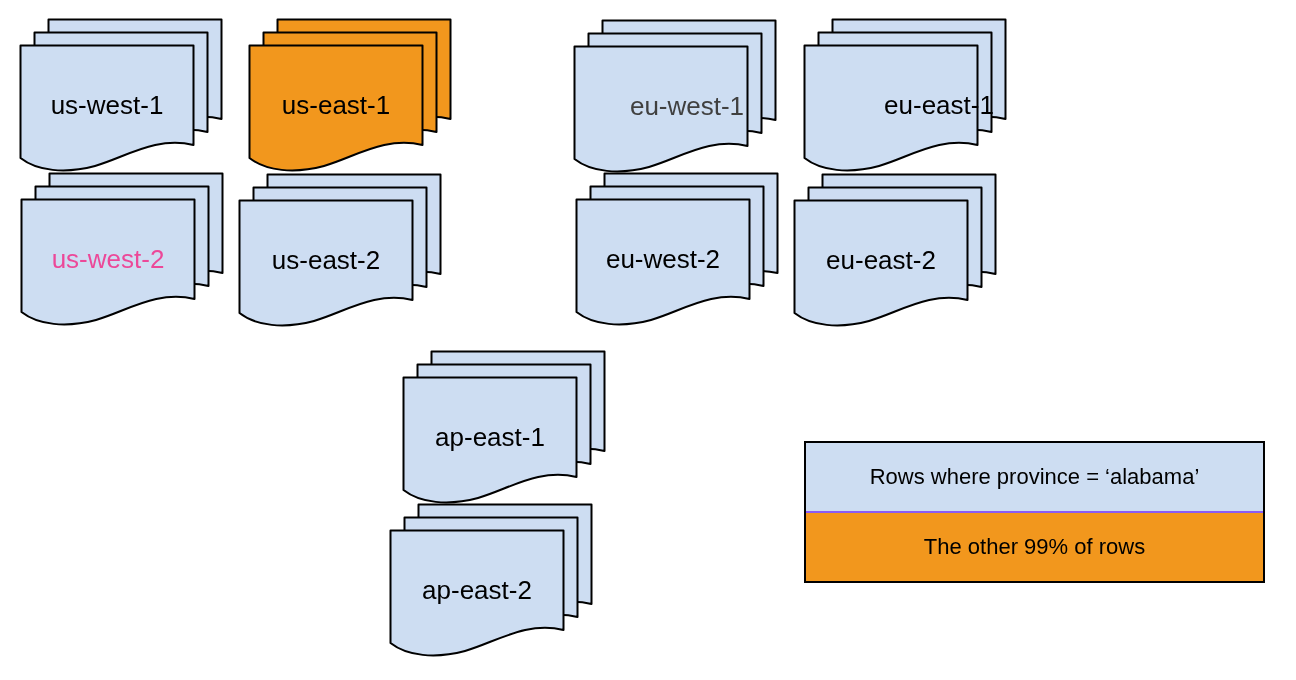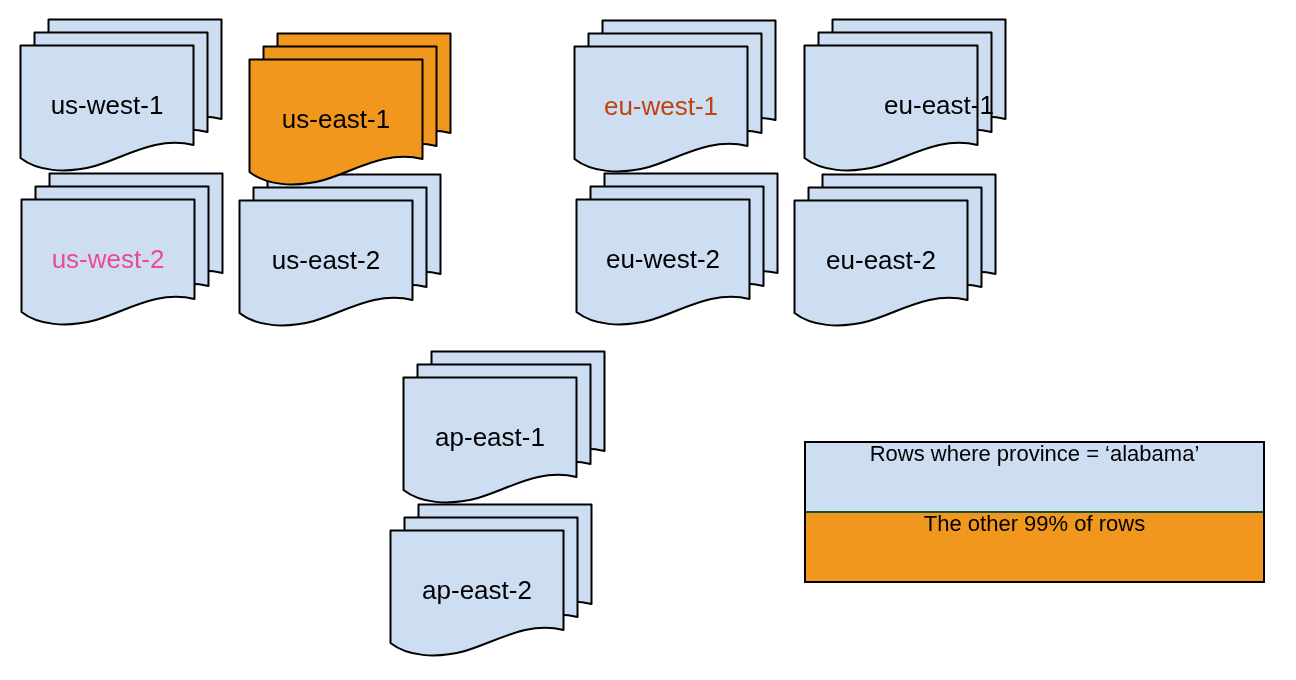--- a/index.html
+++ b/index.html
@@ -26,43 +26,43 @@
   
   .legend{
     position:absolute;
     border:2px solid #000;
     box-sizing:border-box;
     display:flex;flex-direction:column;
     z-index:50;
   }
   .legend-row{
     flex:1;
-    display:flex;justify-content:center;
+    display:flex;align-items:center;justify-content:center;
     font-size:22px;line-height:1;white-space:nowrap;
   }
-  .legend-row + .legend-row{border-top:2px solid #14532d;}
+  .legend-row + .legend-row{border-top:2px solid #8b5cf6;}
 </style>
 </head>
 <body>
 
 <div class="canvas">
   <div id="stacks-layer">
       <div class="stack" style="left: 19px; top: 18px; z-index: 10;">
     <svg class="doc doc-back" viewBox="0 0 176 132" aria-hidden="true" style="fill: rgb(205, 221, 242);">
       <path d="M1.5 1.5 L174.5 1.5 L174.5 101 C137 92, 107 113, 76 122 C46 130, 18 127, 1.5 114 Z"></path>
     </svg>
     <svg class="doc doc-mid" viewBox="0 0 176 132" aria-hidden="true" style="fill: rgb(205, 221, 242);">
       <path d="M1.5 1.5 L174.5 1.5 L174.5 101 C137 92, 107 113, 76 122 C46 130, 18 127, 1.5 114 Z"></path>
     </svg>
     <svg class="doc doc-front" viewBox="0 0 176 132" aria-hidden="true" style="fill: rgb(205, 221, 242);">
       <path d="M1.5 1.5 L174.5 1.5 L174.5 101 C137 92, 107 113, 76 122 C46 130, 18 127, 1.5 114 Z"></path>
     </svg>
     <div class="stack-label" style="color: rgb(0, 0, 0);">us-west-1</div>
   </div>
-      <div class="stack" style="left: 248px; top: 32px; z-index: 9; padding-left: 47px;">
+      <div class="stack" style="left: 248px; top: 18px; z-index: 9; padding-left: 47px;">
     <svg class="doc doc-back" viewBox="0 0 176 132" aria-hidden="true" style="fill: rgb(242, 151, 29);">
       <path d="M1.5 1.5 L174.5 1.5 L174.5 101 C137 92, 107 113, 76 122 C46 130, 18 127, 1.5 114 Z"></path>
     </svg>
     <svg class="doc doc-mid" viewBox="0 0 176 132" aria-hidden="true" style="fill: rgb(242, 151, 29);">
       <path d="M1.5 1.5 L174.5 1.5 L174.5 101 C137 92, 107 113, 76 122 C46 130, 18 127, 1.5 114 Z"></path>
     </svg>
     <svg class="doc doc-front" viewBox="0 0 176 132" aria-hidden="true" style="fill: rgb(242, 151, 29);">
       <path d="M1.5 1.5 L174.5 1.5 L174.5 101 C137 92, 107 113, 76 122 C46 130, 18 127, 1.5 114 Z"></path>
     </svg>
     <div class="stack-label" style="color: rgb(0, 0, 0);">us-east-1</div>
@@ -70,21 +70,21 @@
       <div class="stack" style="left: 573px; top: 19px; z-index: 8;">
     <svg class="doc doc-back" viewBox="0 0 176 132" aria-hidden="true" style="fill: rgb(205, 221, 242);">
       <path d="M1.5 1.5 L174.5 1.5 L174.5 101 C137 92, 107 113, 76 122 C46 130, 18 127, 1.5 114 Z"></path>
     </svg>
     <svg class="doc doc-mid" viewBox="0 0 176 132" aria-hidden="true" style="fill: rgb(205, 221, 242);">
       <path d="M1.5 1.5 L174.5 1.5 L174.5 101 C137 92, 107 113, 76 122 C46 130, 18 127, 1.5 114 Z"></path>
     </svg>
     <svg class="doc doc-front" viewBox="0 0 176 132" aria-hidden="true" style="fill: rgb(205, 221, 242);">
       <path d="M1.5 1.5 L174.5 1.5 L174.5 101 C137 92, 107 113, 76 122 C46 130, 18 127, 1.5 114 Z"></path>
     </svg>
-    <div class="stack-label" style="color: #c2410c;">eu-west-1</div>
+    <div class="stack-label" style="color: #404040; padding-left: 26px;">eu-west-1</div>
   </div>
       <div class="stack" style="left: 803px; top: 18px; z-index: 7;">
     <svg class="doc doc-back" viewBox="0 0 176 132" aria-hidden="true" style="fill: rgb(205, 221, 242);">
       <path d="M1.5 1.5 L174.5 1.5 L174.5 101 C137 92, 107 113, 76 122 C46 130, 18 127, 1.5 114 Z"></path>
     </svg>
     <svg class="doc doc-mid" viewBox="0 0 176 132" aria-hidden="true" style="fill: rgb(205, 221, 242);">
       <path d="M1.5 1.5 L174.5 1.5 L174.5 101 C137 92, 107 113, 76 122 C46 130, 18 127, 1.5 114 Z"></path>
     </svg>
     <svg class="doc doc-front" viewBox="0 0 176 132" aria-hidden="true" style="fill: rgb(205, 221, 242);">
       <path d="M1.5 1.5 L174.5 1.5 L174.5 101 C137 92, 107 113, 76 122 C46 130, 18 127, 1.5 114 Z"></path>

